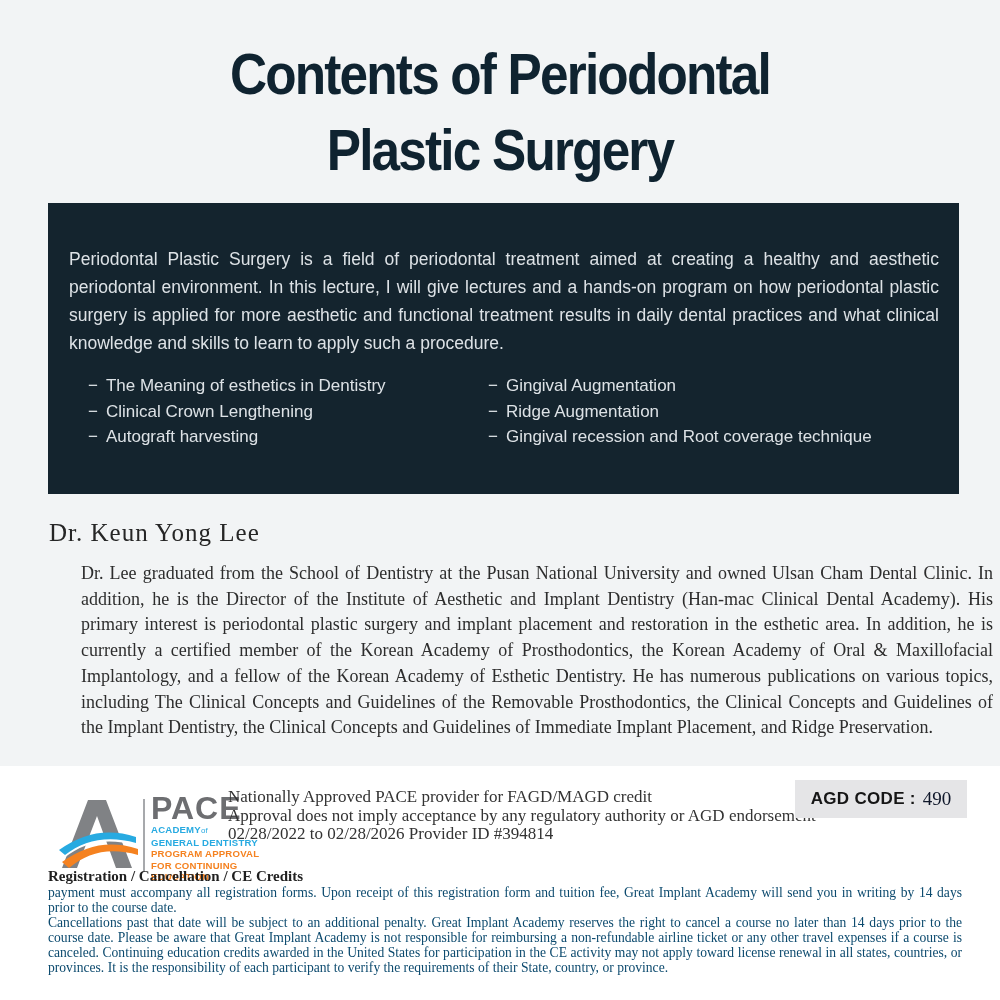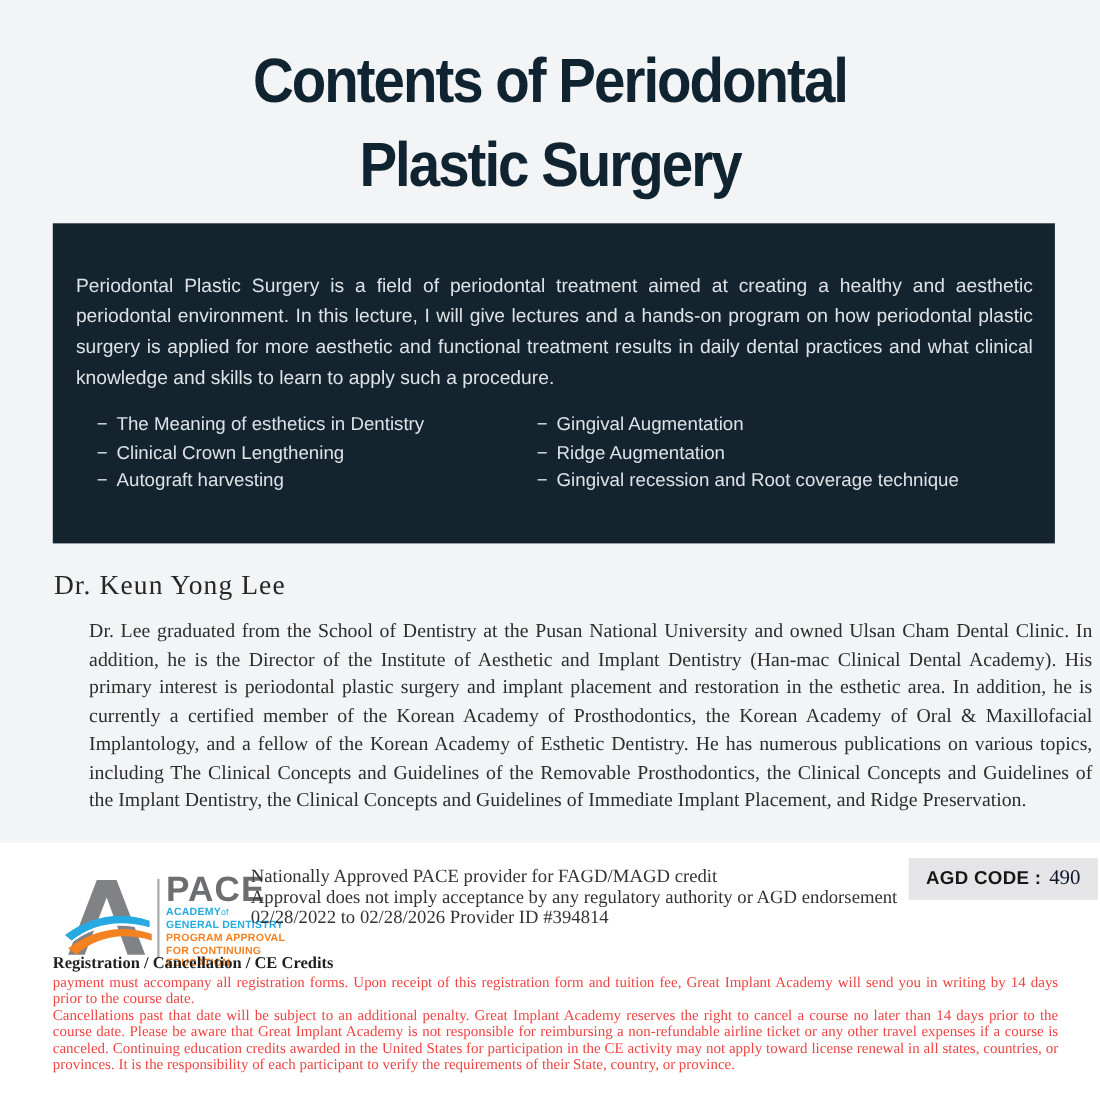--- a/index.html
+++ b/index.html
@@ -50,35 +50,35 @@
   .pace-of { font-size:8px; font-weight:400; }
 
   
   .gia {
     position:absolute; left:228px; top:788px;
     font-family:"Liberation Serif", serif; font-size:17px; line-height:18.6px; color:#333333;
   }
 
   
   .agd-badge {
-    position:absolute; left:826px; top:780px; width:172px; height:38px; background:#e5e5e7;
+    position:absolute; left:795px; top:780px; width:172px; height:38px; background:#e5e5e7;
     display:flex; align-items:center; justify-content:center; gap:7px;
   }
   .agd-label { font-weight:700; font-size:17px; color:#161616; letter-spacing:0.3px; }
   .agd-value { font-family:"Liberation Serif", serif; font-size:19px; color:#0f172a; }
 
   
   .fp-head {
     position:absolute; left:48px; top:868px;
     font-family:"Liberation Serif", serif; font-weight:700; font-size:15px; color:#1f1f1f;
   }
   .fp-body {
     position:absolute; left:48px; top:886px; width:914px;
     font-family:"Liberation Serif", serif; font-size:13.6px; line-height:14.9px;
-    text-align:justify; color:#ef4444;
+    text-align:justify; color:#0c4a6e;
   }
 </style>
 </head>
 <body>
 
 <div class="page">
   <div class="top-bg"></div>
 
   <div class="title">
     <div>Contents of Periodontal</div>

